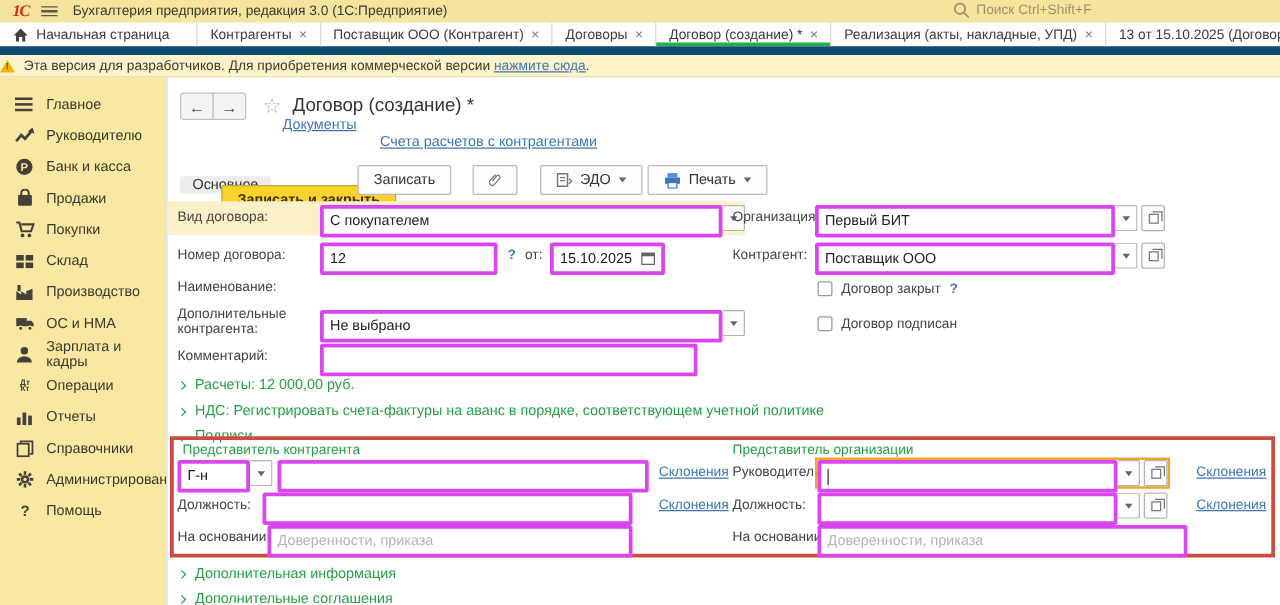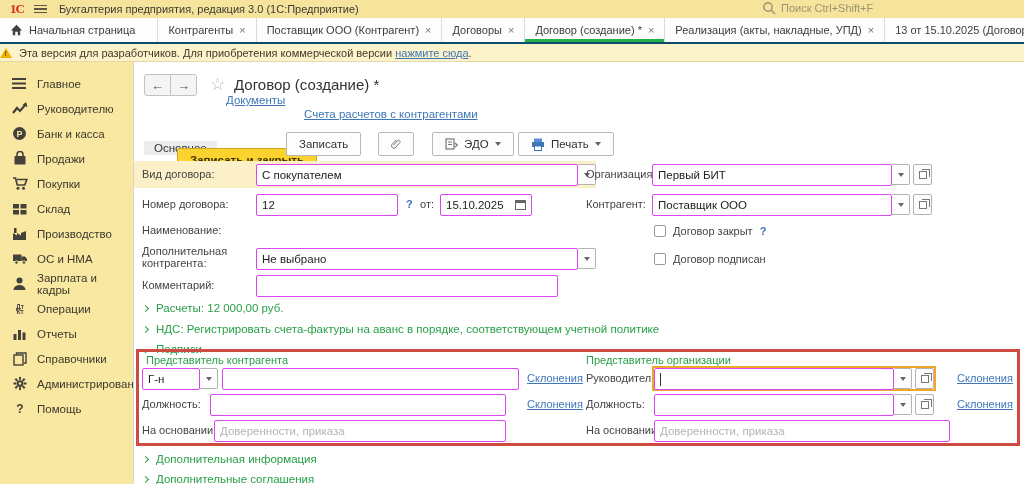--- a/index.html
+++ b/index.html
@@ -3,29 +3,29 @@
 <meta charset="utf-8">
 <style>
   html,body{margin:0;padding:0;width:1024px;height:484px;overflow:hidden;
     font-family:"Liberation Sans",sans-serif;background:#fff;
     -webkit-font-smoothing:antialiased;}
   *{box-sizing:border-box;}
 
   
   .titlebar{height:18px;background:#f6e49c;display:flex;align-items:center;
     font-size:11px;color:#3a3a32;position:relative;}
-  .logo{color:#d8281e;font-weight:bold;font-size:13px;
+  .logo{color:#d8281e;font-weight:bold;font-style:italic;font-size:13px;
     margin:0 10px 0 10px;letter-spacing:-1px;font-family:"Liberation Serif",serif;}
   .burger{width:13px;margin-right:12px;display:inline-block;}
   .burger i{display:block;height:1.5px;background:#5a5648;margin:2px 0;}
   .search{position:absolute;right:12px;top:1px;display:flex;align-items:center;gap:5px;
     width:250px;color:#9d9372;font-size:11px;}
 
   
-  .tabbar{height:26px;background:#fdfdfd;border-bottom:2px solid #0c4a6e;
+  .tabbar{height:26px;background:#fdfdfd;border-bottom:7px solid #0c4a6e;
     display:flex;align-items:stretch;font-size:11px;color:#3c3c3c;}
   .wtab{display:flex;align-items:center;gap:6px;padding:0 10px;
     border-right:1px solid #dcdcdc;position:relative;white-space:nowrap;}
   .wtab .x{color:#777;font-size:11px;cursor:default;}
   .wtab.active{box-shadow:inset 0 -3px 0 #21b14b;}
   .hometab{padding:0 22px 0 10px;}
 
   
   .warnbar{height:18px;background:#fcf3cb;border-bottom:1px solid #e6d9a8;
     display:flex;align-items:center;font-size:11px;color:#43392a;gap:7px;}
@@ -58,21 +58,21 @@
 
   .btn{height:24px;display:inline-flex;align-items:center;gap:6px;padding:0 12px;
     background:#fdfdfd;border:1px solid #b9b9b9;border-radius:2px;font-size:11.5px;color:#333;}
   .btn.primary{background:#fcd22f;border-color:#c9a61f;font-weight:bold;color:#3c3000;}
   .caret{width:0;height:0;border-left:3.5px solid transparent;border-right:3.5px solid transparent;
     border-top:4px solid #666;display:inline-block;}
 
   
   .lbl{font-size:11px;color:#444;}
   .fgroup{display:flex;height:21px;}
-  .fld{background:#fff;border:1px solid #d946ef;border-radius:2px;height:21px;
+  .fld{background:#fff;border:3px solid #d946ef;border-radius:2px;height:21px;
     display:flex;align-items:center;padding:10px 5px;font-size:11.5px;color:#222;flex:1;
     position:relative;white-space:nowrap;overflow:hidden;}
   .dd{width:18px;height:21px;background:#fdfdfd;border:1px solid #b3b3b3;border-left:none;
     display:flex;align-items:center;justify-content:center;border-radius:0 2px 2px 0;}
   .openbtn{width:19px;height:21px;background:#fdfdfd;border:1px solid #b3b3b3;margin-left:3px;
     border-radius:2px;display:flex;align-items:center;justify-content:center;}
   .osq{width:8px;height:8px;border:1px solid #777;position:relative;background:#fff;}
   .osq:after{content:"";position:absolute;left:2px;top:-3px;width:7px;height:7px;
     border-top:1px solid #777;border-right:1px solid #777;background:transparent;}
   .focused{outline:2px solid #eea62b;outline-offset:0px;}
@@ -354,21 +354,21 @@
         </div>
     </div>
 
     <div class="abs lbl" style="left:8px;top:162px;">Наименование:</div>
     <div class="abs" style="left:520px;top:163px;display:flex;align-items:flex-end;gap:7px;">
       <span class="cb"></span>
       <span class="lbl">Договор закрыт</span>
       <span class="qmark">?</span>
     </div>
 
-    <div class="abs lbl" style="left:8px;top:183px;line-height:12px;"><span>Дополнительная</span><br><span>контрагента:</span></div>
+    <div class="abs lbl" style="left:8px;top:183px;line-height:12px;"><span>Дополнительные</span><br><span>контрагента:</span></div>
     <div class="abs fgroup" style="left:122px;top:186px;width:340px;">
       <div class="fld">Не выбрано</div>
       <div class="dd">
           <span class="caret"></span>
         </div>
     </div>
     <div class="abs" style="left:520px;top:191px;display:flex;align-items:center;gap:7px;">
       <span class="cb"></span>
       <span class="lbl">Договор подписан</span>
     </div>

